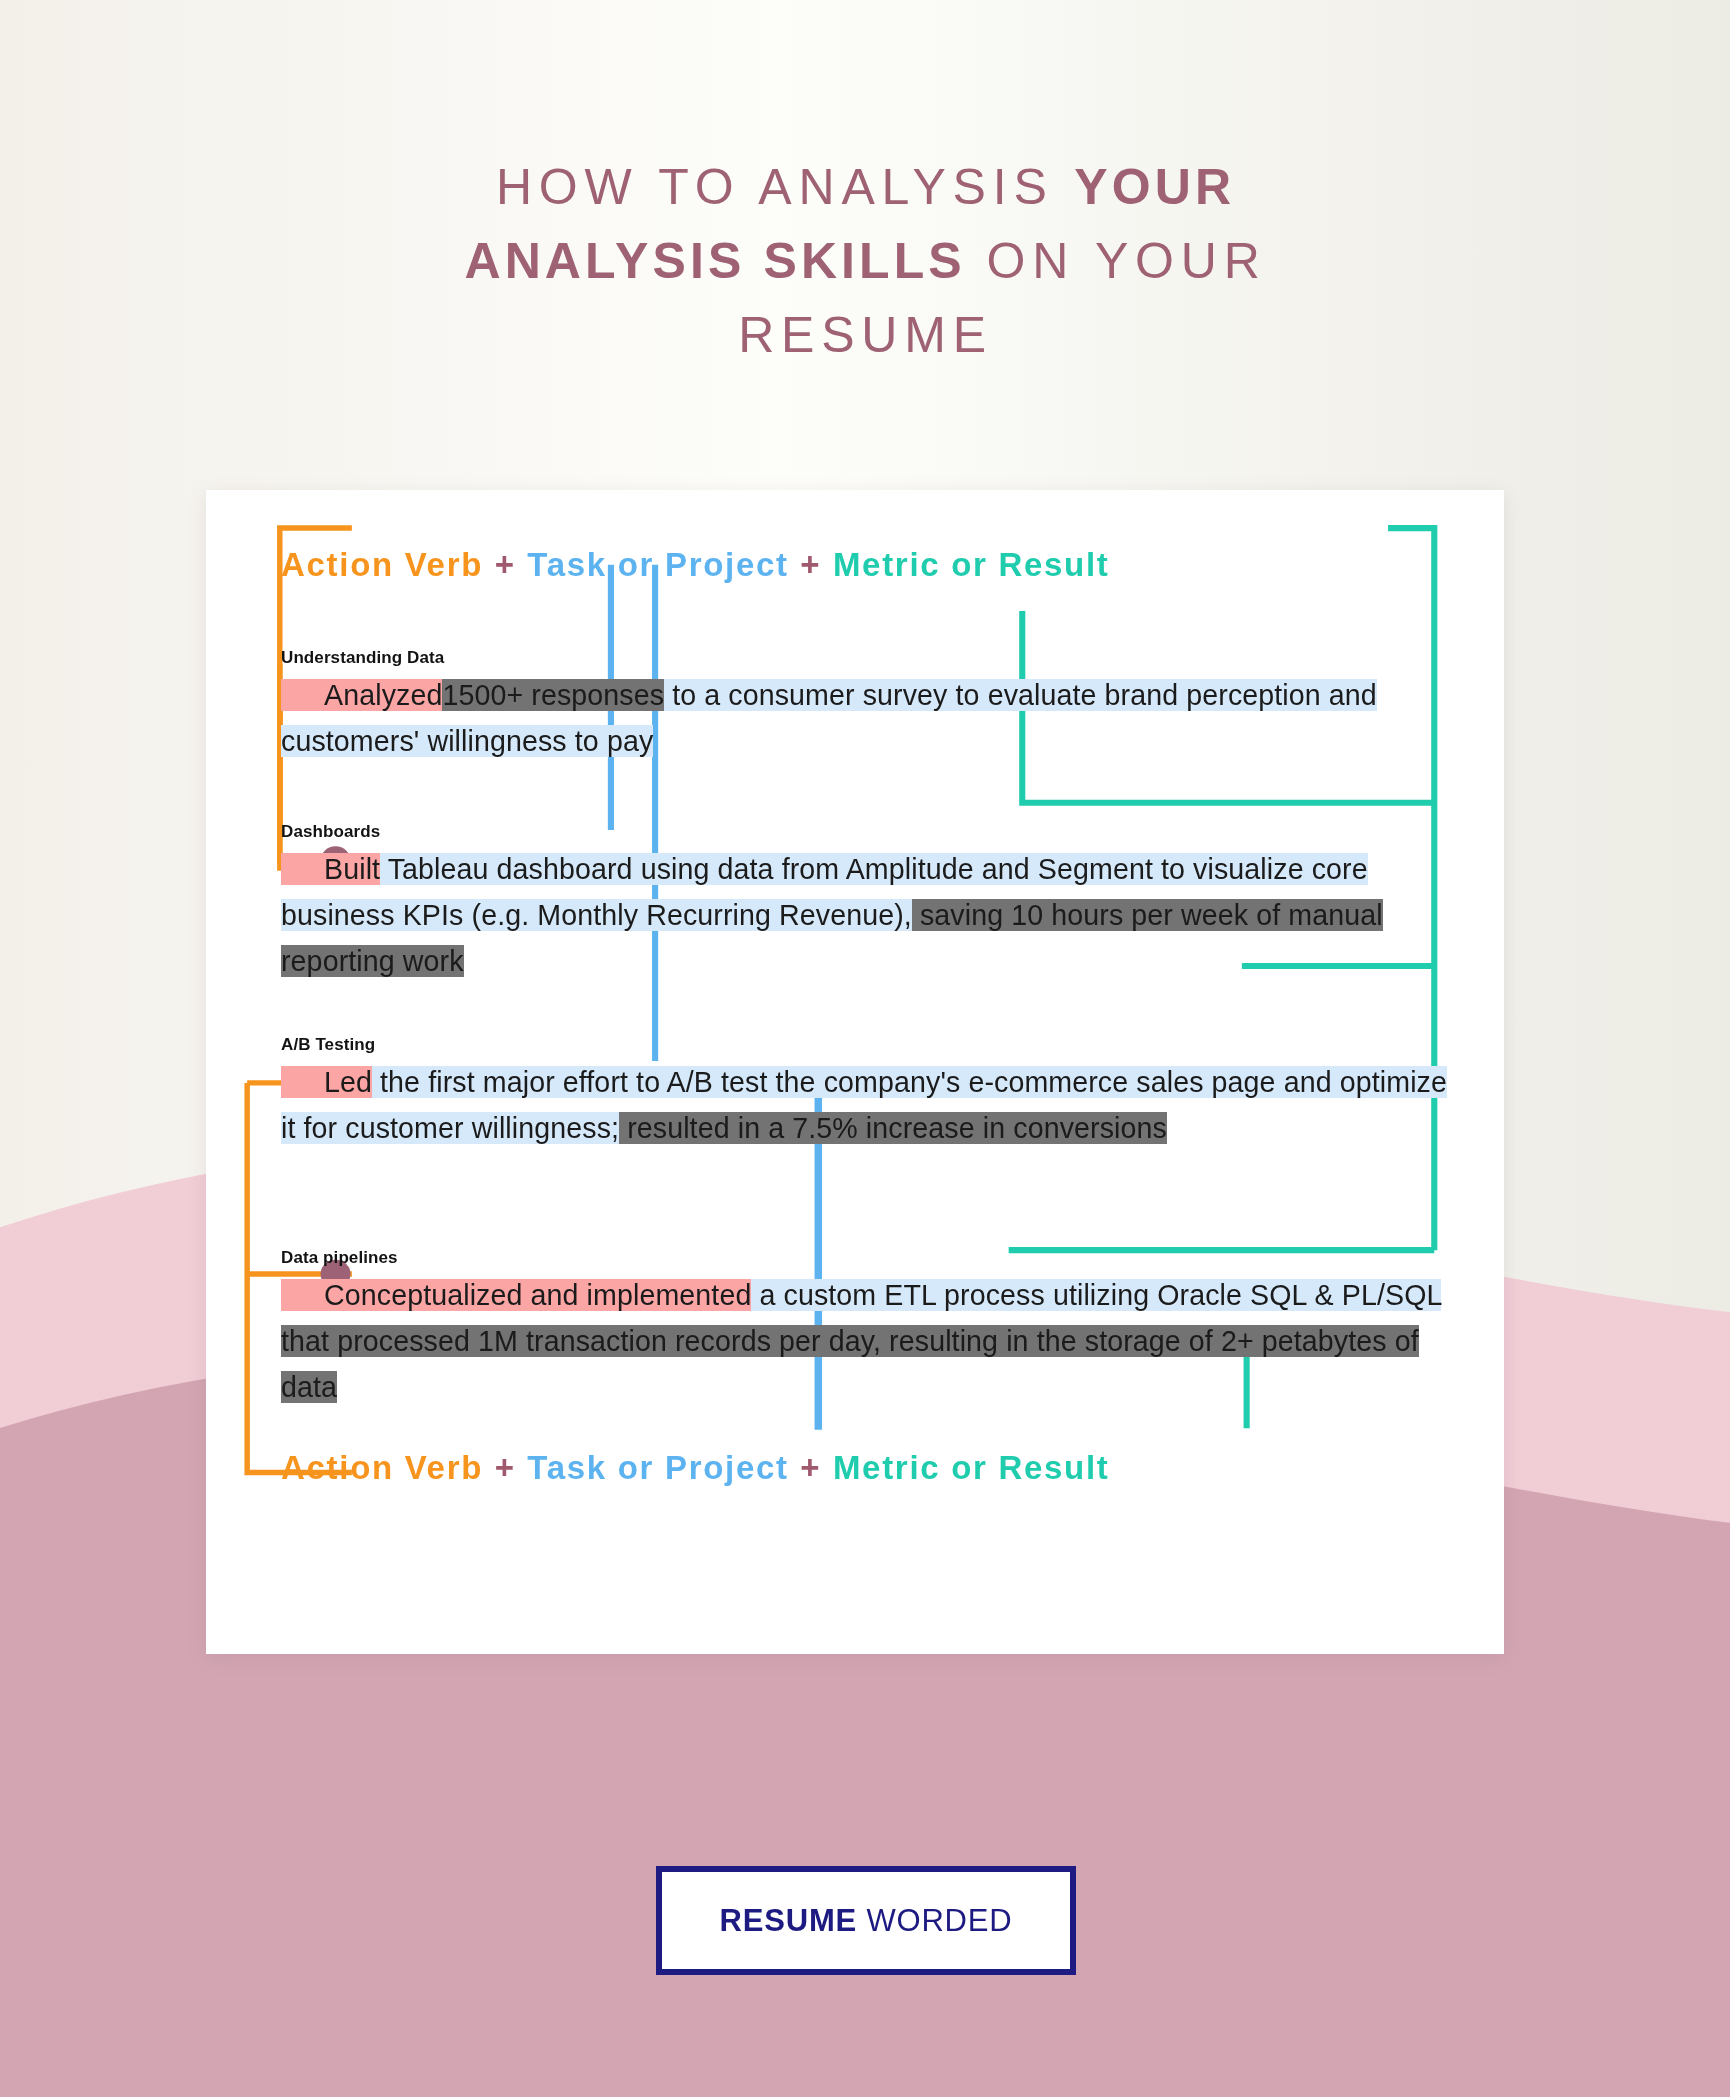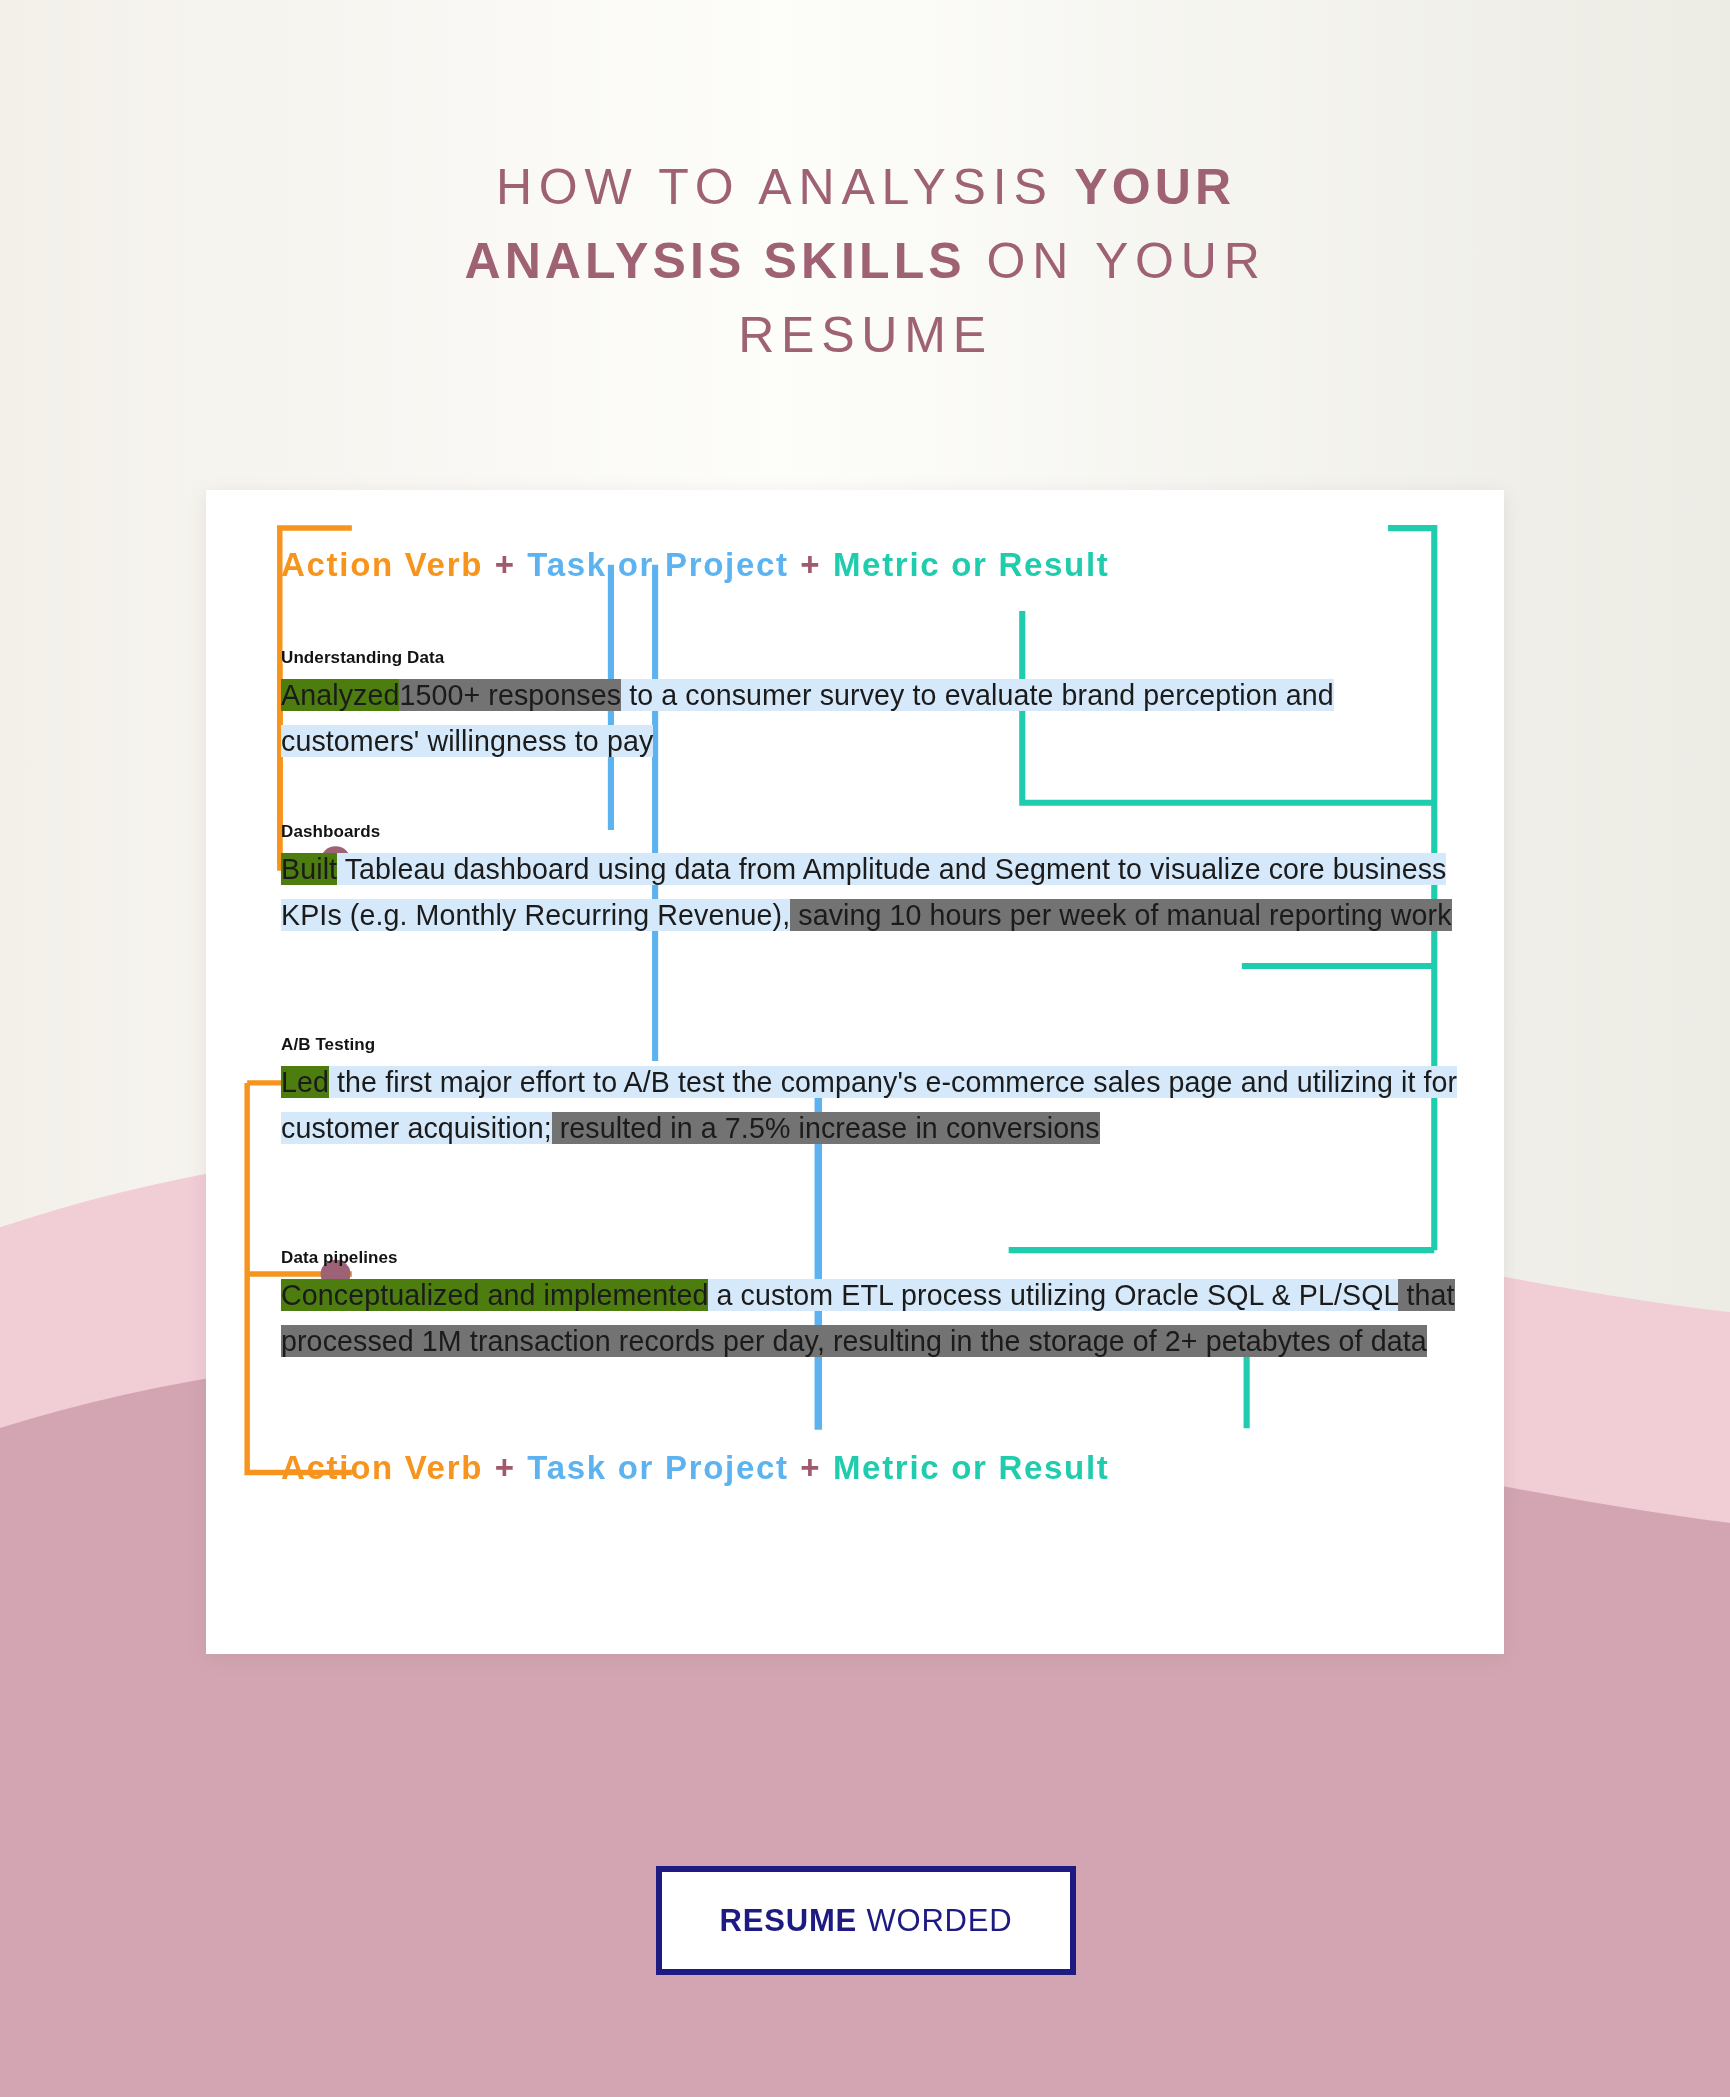--- a/index.html
+++ b/index.html
@@ -54,21 +54,21 @@
   
   .blk { position:absolute; left:75px; width:1183px; z-index:6; }
   .blk .head {
     font-size:17px; font-weight:700; color:#131313;
     letter-spacing:0.1px; margin-bottom:5.4px;margin-top:36px;
   }
   .blk .body {
     font-size:28.6px; line-height:1.60; color:#1b1b1b;
     letter-spacing:0.1px;
   }
-  .hl-o { background:#4d7c0f; box-decoration-break:clone; -webkit-box-decoration-break:clone; }
+  .hl-o { background:#fca5a5; box-decoration-break:clone;padding-left:43px; -webkit-box-decoration-break:clone; }
   .hl-b { background:#d6e9fa; box-decoration-break:clone; -webkit-box-decoration-break:clone; }
   .hl-g { background:#737373; box-decoration-break:clone; -webkit-box-decoration-break:clone; }
 
   #blk0 { top:122px; }
   #blk1 { top:296px; }
   #blk2 { top:509px; }
   #blk3 { top:722px; }
 
   
   #logo {
@@ -170,21 +170,21 @@
     <div class="body"><span class="hl-o">Analyzed</span><span class="hl-g">1500+ responses</span><span class="hl-b"> to a consumer survey to evaluate brand perception and customers' willingness to pay</span></div>
   </div>
 
   <div class="blk" id="blk1">
     <div class="head">Dashboards</div>
     <div class="body"><span class="hl-o">Built</span><span class="hl-b"> Tableau dashboard using data from Amplitude and Segment to visualize core business KPIs (e.g. Monthly Recurring Revenue),</span><span class="hl-g"> saving 10 hours per week of manual reporting work</span></div>
   </div>
 
   <div class="blk" id="blk2">
     <div class="head">A/B Testing</div>
-    <div class="body"><span class="hl-o">Led</span><span class="hl-b"> the first major effort to A/B test the company's e-commerce sales page and utilizing it for customer acquisition;</span><span class="hl-g"> resulted in a 7.5% increase in conversions</span></div>
+    <div class="body"><span class="hl-o">Led</span><span class="hl-b"> the first major effort to A/B test the company's e-commerce sales page and optimize it for customer willingness;</span><span class="hl-g"> resulted in a 7.5% increase in conversions</span></div>
   </div>
 
   <div class="blk" id="blk3">
     <div class="head">Data pipelines</div>
     <div class="body"><span class="hl-o">Conceptualized and implemented</span><span class="hl-b"> a custom ETL process utilizing Oracle SQL &amp; PL/SQL</span><span class="hl-g"> that processed 1M transaction records per day, resulting in the storage of 2+ petabytes of data</span></div>
   </div>
 
   <div class="legend" id="legend-bottom">
     <span class="seg-verb">Action Verb</span><span class="plus">+</span><span class="seg-task">Task or Project</span><span class="plus">+</span><span class="seg-metric">Metric or Result</span>
   </div>

